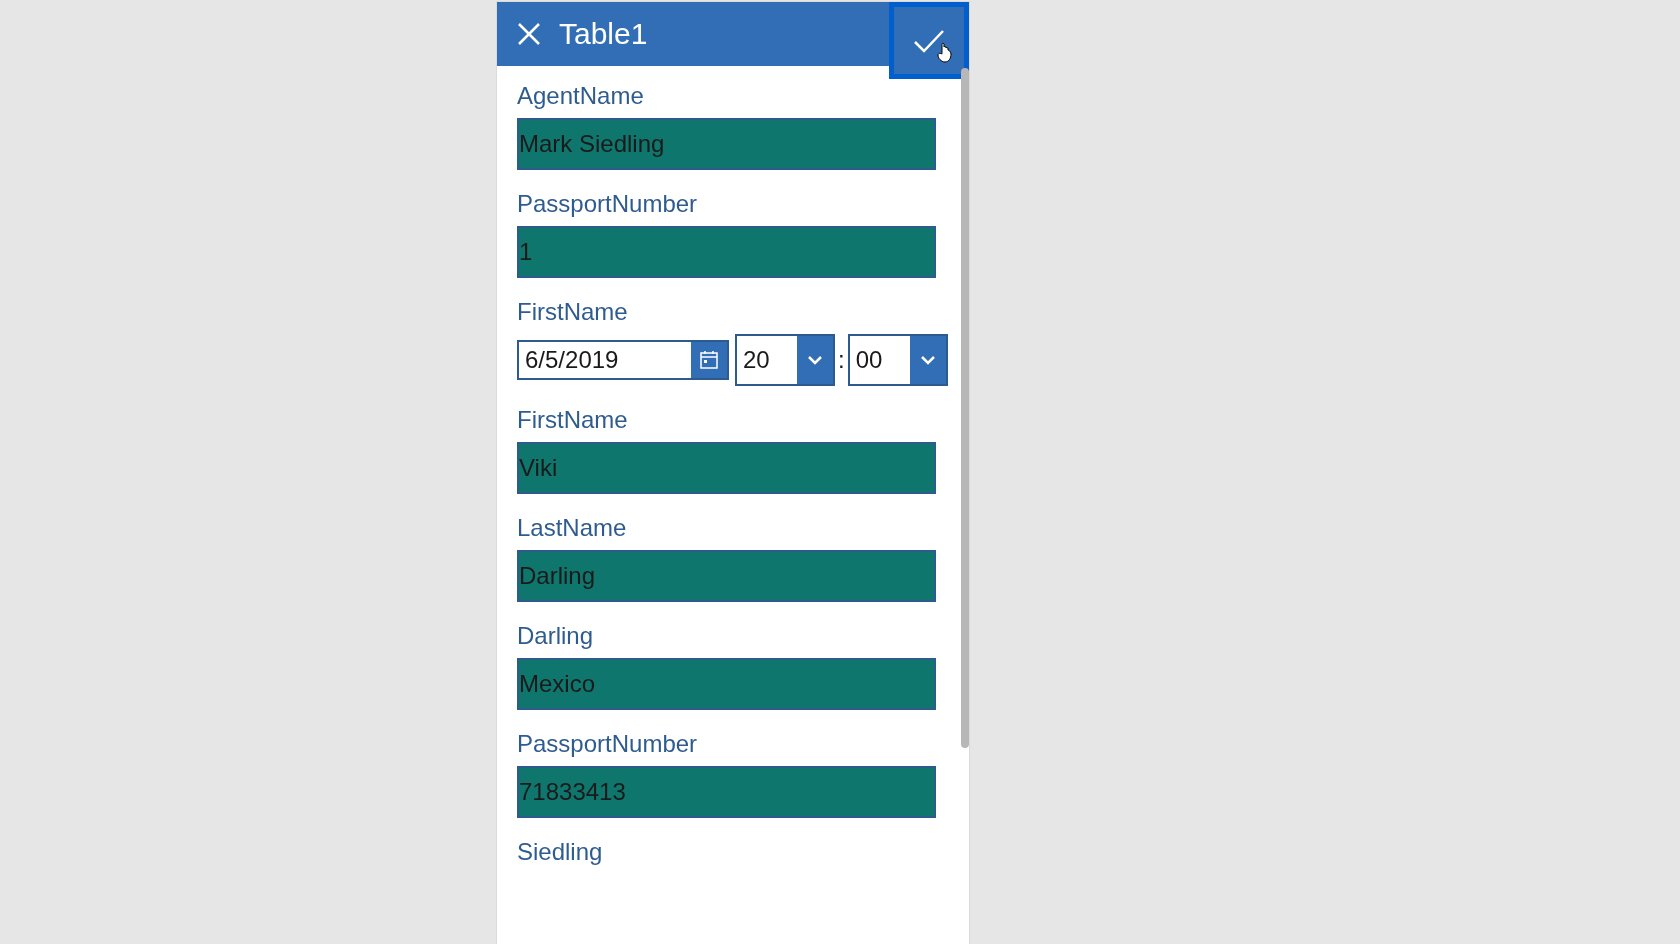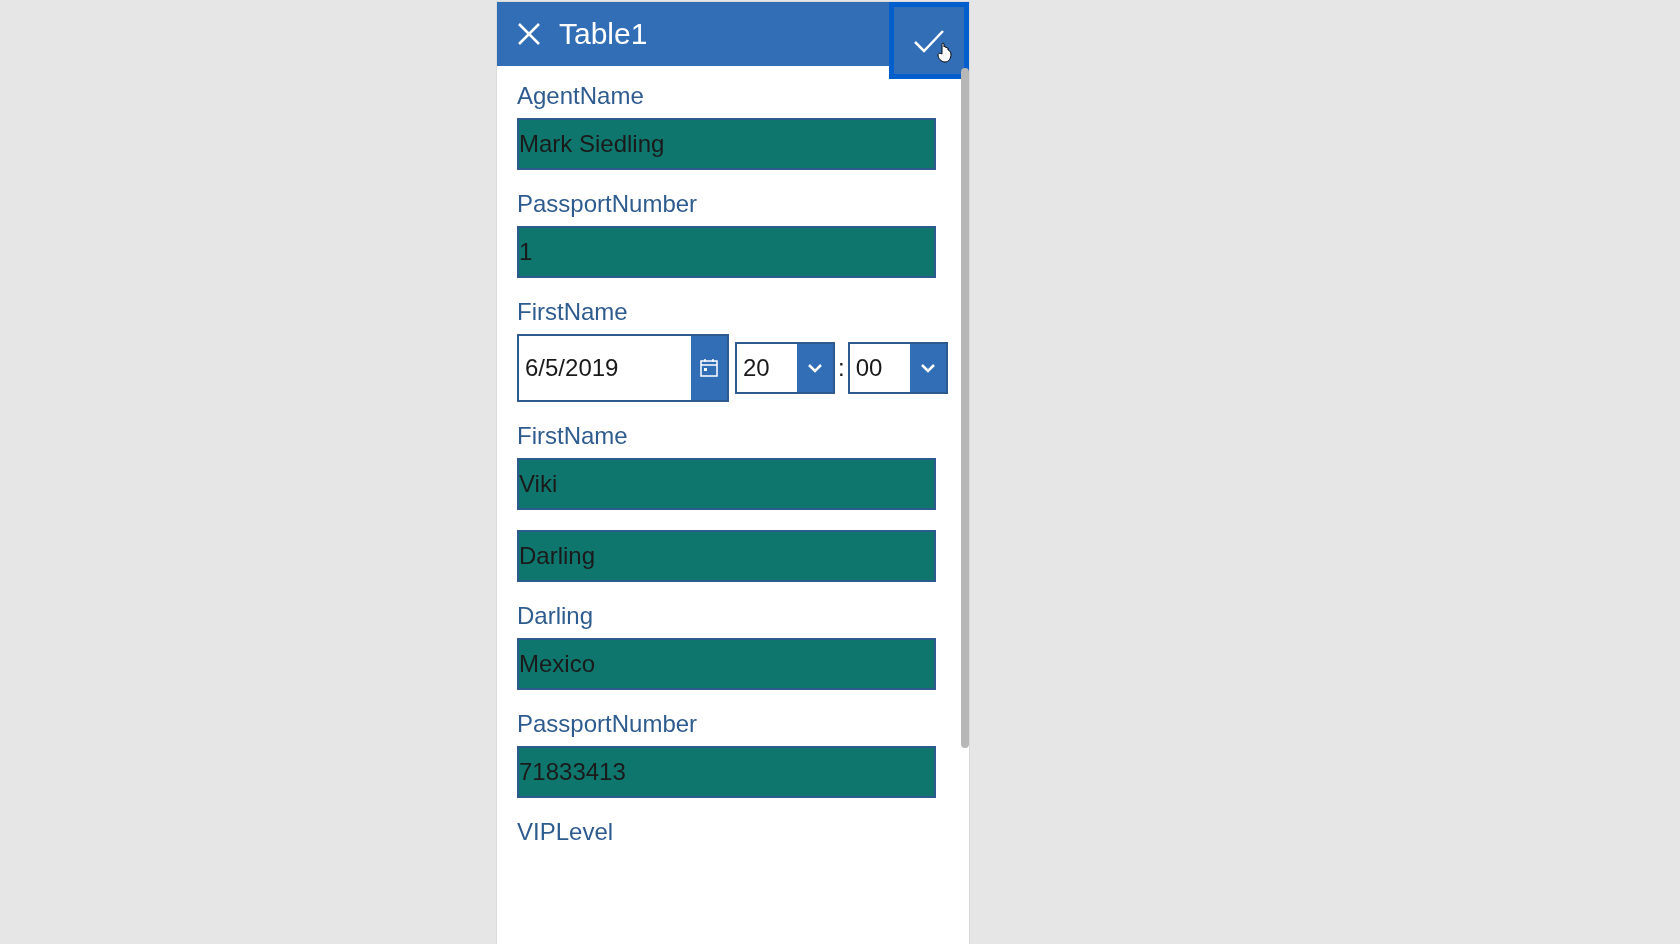--- a/index.html
+++ b/index.html
@@ -103,21 +103,21 @@
       outline: none;
     }
     .date-row {
       display: flex;
       align-items: center;
       gap: 6px;
     }
     .date-box {
       display: flex;
       border: 2px solid #2e5b8e;
-      height: 68px;
+      height: 40px;
       background: #ffffff;
     }
     .date-text {
       width: 172px;
       display: flex;
       align-items: center;
       padding: 0 6px;
       font-size: 24px;
       color: #1a1a1a;
     }
@@ -228,34 +228,35 @@
         </div>
       </div>
     </div>
 
     <div class="field">
       <span class="label">FirstName</span>
       <input class="text-input" type="text" value="Viki" style="">
     </div>
 
     <div class="field">
+      <span class="label">LastName</span>
       <input class="text-input" type="text" value="Darling" style="">
     </div>
 
     <div class="field">
       <span class="label">Darling</span>
       <input class="text-input" type="text" value="Mexico" style="">
     </div>
 
     <div class="field">
       <span class="label">PassportNumber</span>
       <input class="text-input" type="text" value="71833413" style="">
     </div>
 
     <div class="field">
-      <span class="label">VIPLevel</span>
+      <span class="label">Siedling</span>
     </div>
 
   </div>
 
   <div class="scrollbar-thumb"></div>
 
 </div>
 
 </body></html>

